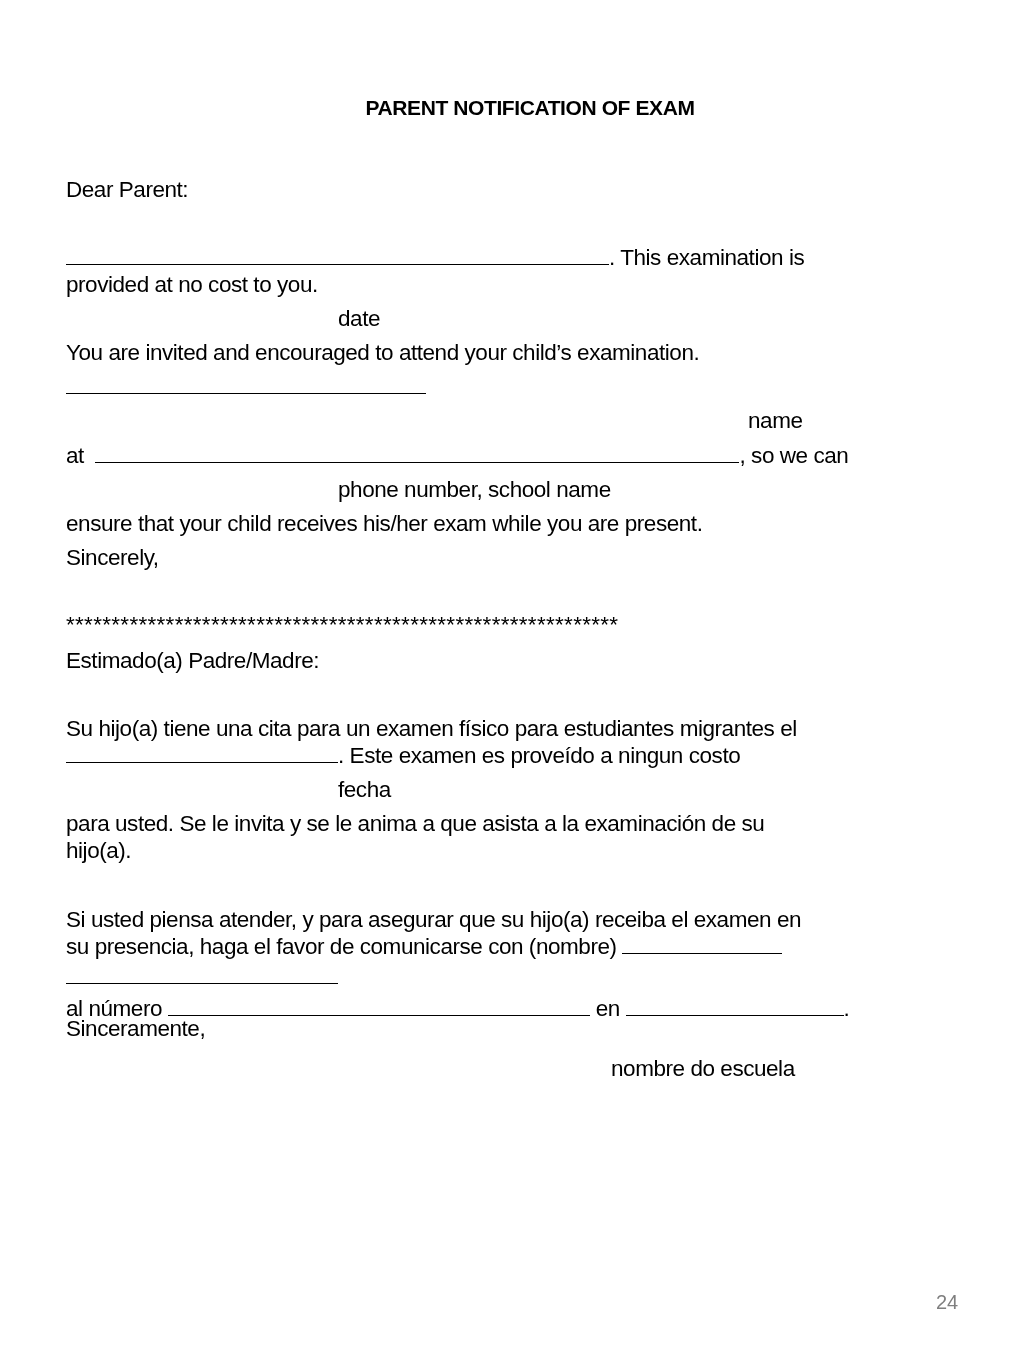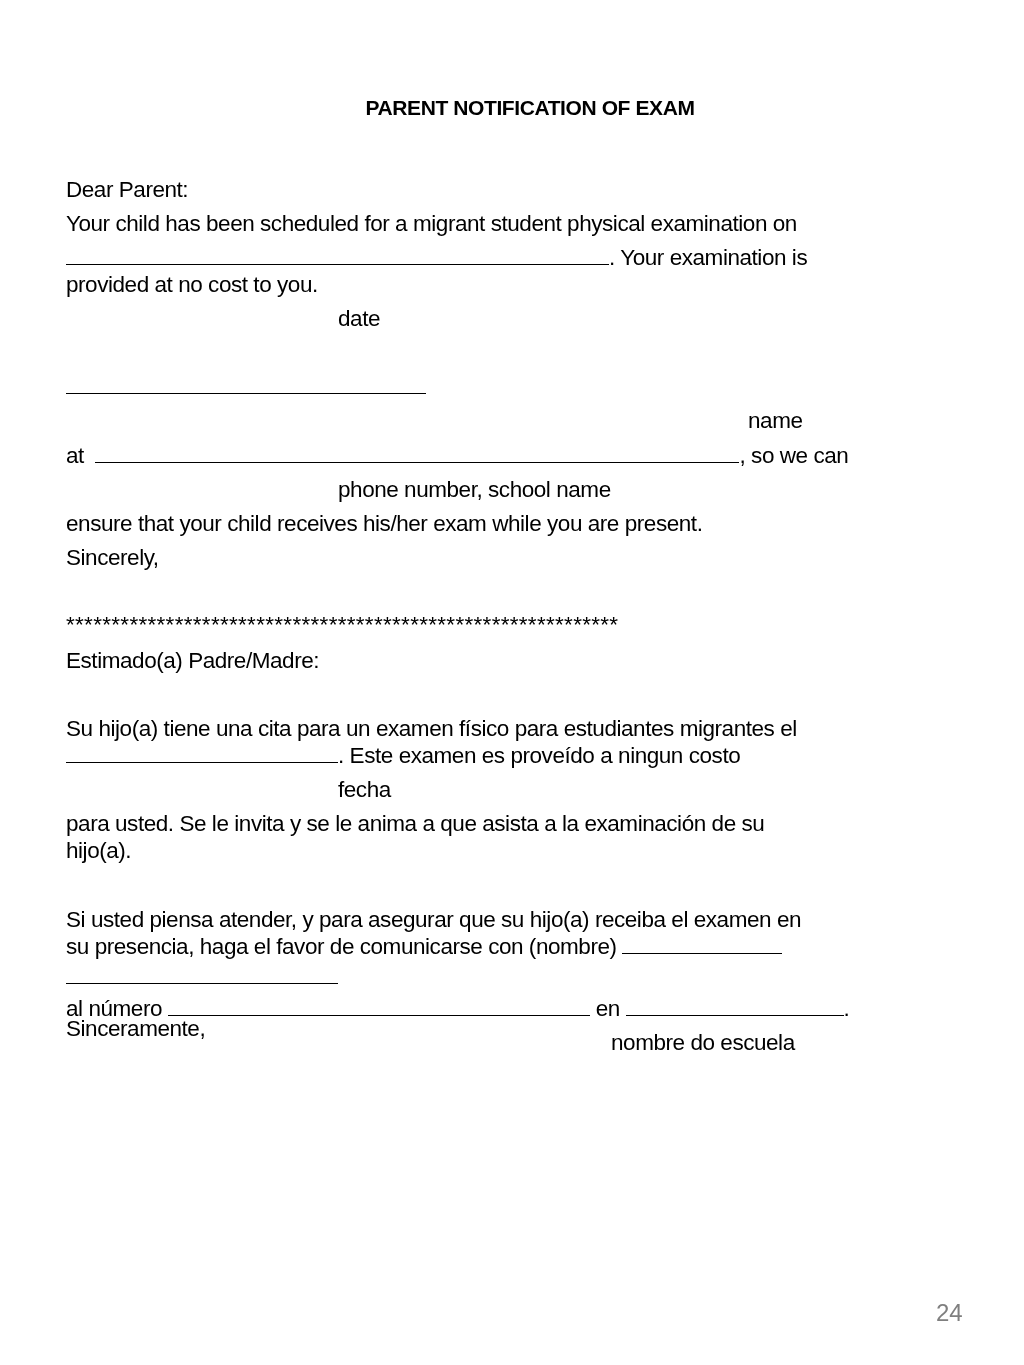--- a/index.html
+++ b/index.html
@@ -3,36 +3,36 @@
 <meta charset="utf-8">
 <style>
   html, body { margin:0; padding:0; background:#ffffff; }
   body { width:1024px; height:1365px; position:relative; overflow:hidden;
          font-family:"Liberation Sans", sans-serif; color:#000; }
   .page { position:absolute; left:0; top:0; width:1017px; height:1365px; }
   .ln { position:absolute; left:66px; font-size:22.5px; line-height:26px; white-space:nowrap; letter-spacing:-0.45px;margin-top:12px; }
   .title { position:absolute; left:0; width:1060px; text-align:center; top:96px; font-size:21px; font-weight:bold; letter-spacing:-0.4px; }
   .it { }
   .blank { display:inline-block; border-bottom:1.6px solid #000; height:18px; vertical-align:baseline; }
-  .pagenum { position:absolute; left:936px; top:1291px; font-size:24px; color:#7f7f7f;margin-top:8px; }
+  .pagenum { position:absolute; left:936px; top:1291px; font-size:20px; color:#7f7f7f; }
 </style>
 </head>
 <body>
 
 <div class="page">
 
   <div class="title">PARENT NOTIFICATION OF EXAM</div>
 
   <div class="ln" style="top:165px">Dear Parent:</div>
-  <div class="ln" style="top:199px">Your child has been scheduled for a migrant student physical examination on</div>
   <div class="ln" style="top:233px">
-    <span class="blank" style="width:543px"></span><span>.  Your examination is</span>
+    <span class="blank" style="width:543px"></span><span>.  This examination is</span>
   </div>
   <div class="ln" style="top:260px">provided at no cost to you.</div>
   <div class="ln it" style="top:294px; left:338px">date</div>
+  <div class="ln" style="top:328px">You are invited and encouraged to attend your child’s examination.</div>
   <div class="ln" style="top:362px">
      <span class="blank" style="width:360px"></span>
   </div>
   <div class="ln it" style="top:396px; left:748px">name</div>
   <div class="ln" style="top:431px">
     <span>at</span>&nbsp;&nbsp;<span class="blank" style="width:644px"></span><span>, so we can</span>
   </div>
   <div class="ln it" style="top:465px; left:338px">phone number, school name</div>
   <div class="ln" style="top:499px">ensure that your child receives his/her exam while you are present.</div>
   <div class="ln" style="top:533px">Sincerely,</div>
@@ -50,17 +50,17 @@
   <div class="ln" style="top:895px">Si usted piensa atender, y para asegurar que su hijo(a) receiba el examen en</div>
   <div class="ln" style="top:922px">
     <span>su presencia, haga el favor de comunicarse con (</span><span class="it">nombre)</span> <span class="blank" style="width:160px"></span>
   </div>
   <div class="ln" style="top:952px">
     <span class="blank" style="width:272px"></span>
   </div>
   <div class="ln" style="top:984px">
     <span>al número</span> <span class="blank" style="width:422px"></span> <span>en</span> <span class="blank" style="width:218px"></span><span>.</span>
   </div>
-  <div class="ln it" style="top:1018px; left:611px">nombre do escuela</div>
+  <div class="ln it" style="top:1044px; left:611px">nombre do escuela</div>
   <div class="ln" style="top:1004px">Sinceramente,</div>
 
   <div class="pagenum">24</div>
 </div>
 
 </body></html>

